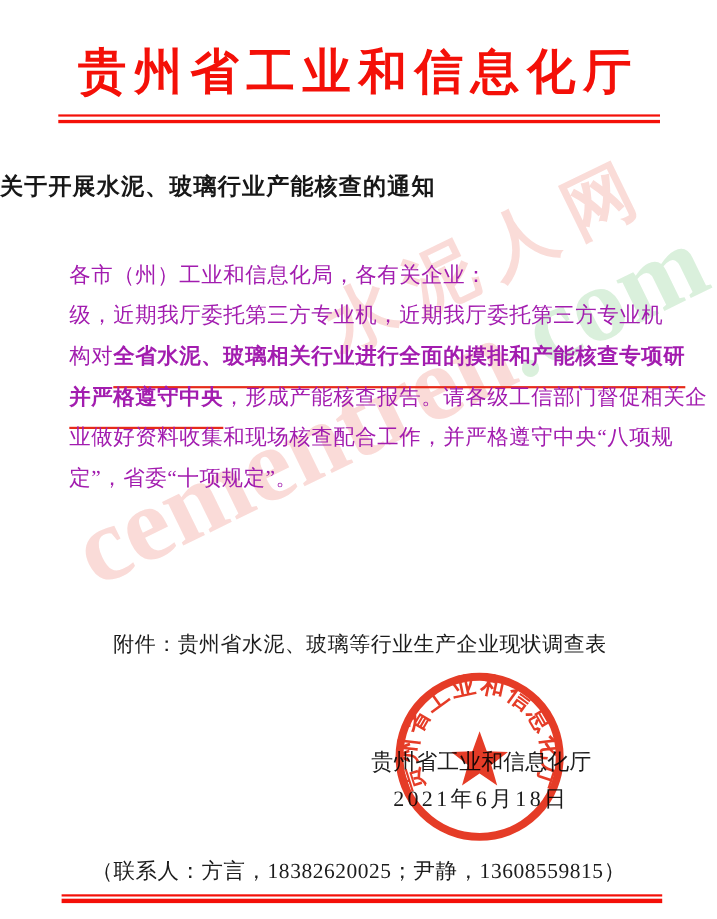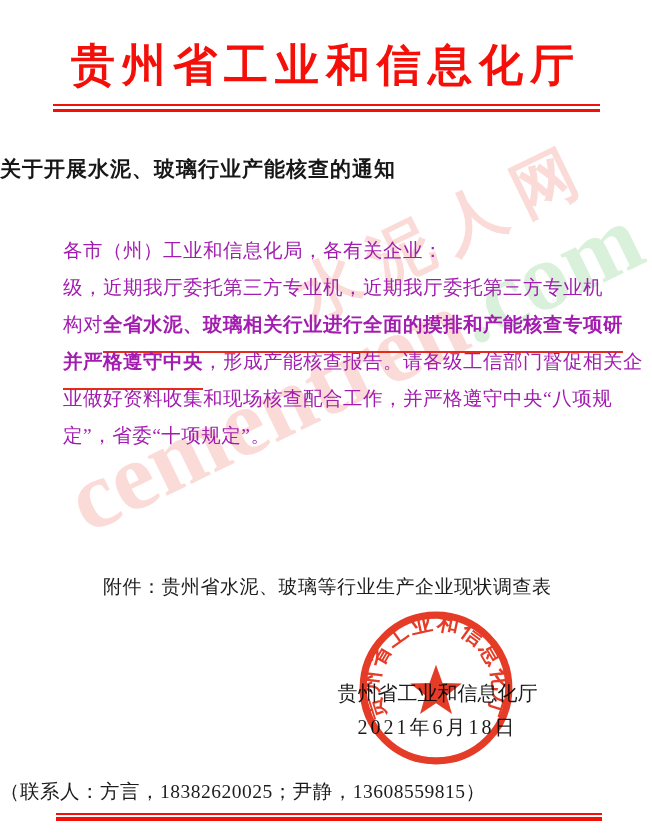--- a/index.html
+++ b/index.html
@@ -49,21 +49,21 @@
     position:absolute;top:568px;left:103px;z-index:2;
     color:#1c1c1c;font-size:19px;line-height:37px;letter-spacing:0.5px;white-space:nowrap;
   }
   .signature-block{
     position:absolute;top:676px;left:330px;width:215px;z-index:2;
     text-align:center;color:#1c1c1c;font-size:20px;line-height:34px;
   }
   .sig-date{letter-spacing:3px;}
   .contact-line{
     position:absolute;top:778px;left:0;right:0;z-index:2;
-    text-align:left;color:#1c1c1c;font-size:19.5px;letter-spacing:0.5px;
+    text-align:center;color:#1c1c1c;font-size:19.5px;letter-spacing:0.5px;
   }
   
   .seal{
     position:absolute;left:356px;top:608px;width:160px;height:160px;z-index:3;
     opacity:0.9;mix-blend-mode:multiply;pointer-events:none;
   }
   .seal svg{display:block;width:160px;height:160px;}
   .seal text{font-family:"Liberation Serif","DejaVu Serif",serif;font-weight:bold;}
 </style>
 </head>

